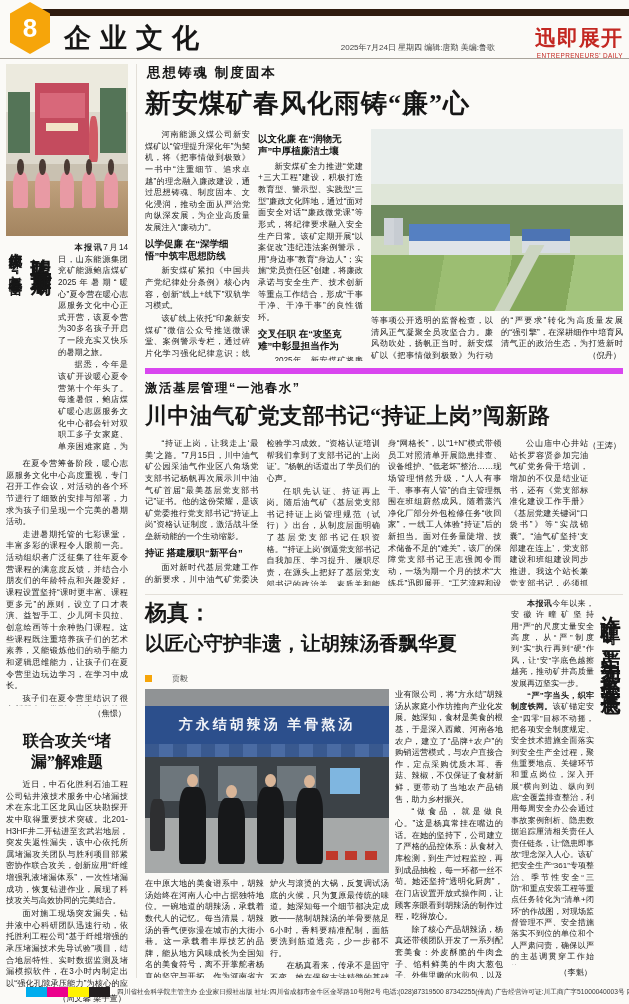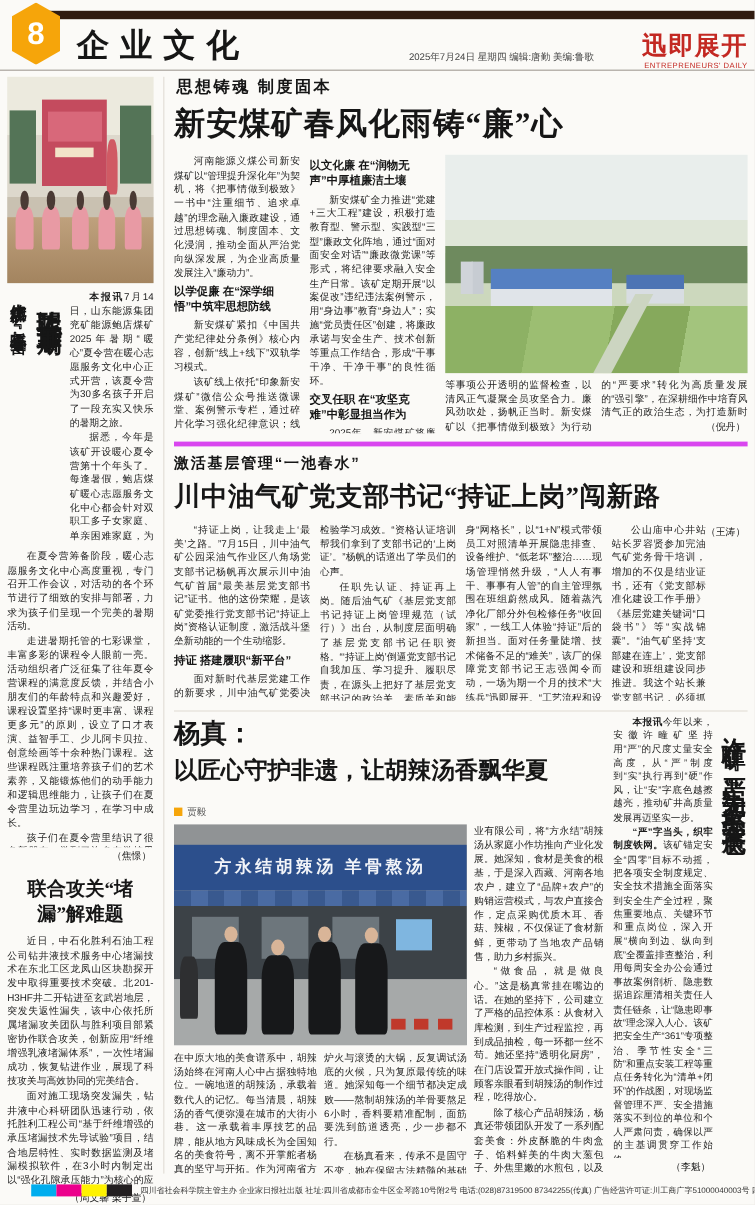--- a/index.html
+++ b/index.html
@@ -66,34 +66,34 @@
   .pa-b2 { position:absolute; left:60%; top:55%; width:19%; height:13%; background:linear-gradient(#4d74b4 0 50%, #d8dde2 50%); }
   .pa-silo { position:absolute; left:5%; top:49%; width:4%; height:15%; background:#d0d4d9; box-shadow:9px 0 0 #c7ccd2; }
   .pa-field { position:absolute; left:0; bottom:0; width:100%; height:31%;
      background:linear-gradient(100deg,#8db164 0 28%, #9cbe72 28% 54%, #86a95c 54% 78%, #a3c47d 78%); }
   .pa-path { position:absolute; left:56%; bottom:0; width:6%; height:36%; background:#ccd5c1; transform:skewX(-28deg); }
   .c-under { display:flex; gap:8px; flex:1; margin-top:4px; min-height:0; }
   .c-ucol { flex:1; min-width:0; overflow:hidden; display:flex; flex-direction:column; }
   .c-ucol .txt { flex:1; overflow:hidden; }
 
   
-  .d-block { margin-top:7px; border-top:4px solid #d946ef; padding-top:6px; flex:none; }
+  .d-block { margin-top:7px; border-top:6px solid #d946ef; padding-top:6px; flex:none; }
   .d-kicker { font-size:12.5px; font-weight:bold; letter-spacing:1.5px; margin-bottom:4px; }
   .d-head { font-family:"Liberation Serif","DejaVu Serif",serif; font-size:22px; font-weight:bold; letter-spacing:0.5px; margin-bottom:7px; }
   .d-cols { display:flex; gap:8px; height:148px; }
   .d-col { flex:1; min-width:0; overflow:hidden; }
   .d-col.flexcol { display:flex; }
   .d-col .txt { flex:1; overflow:hidden; }
 
   
   .bottom-row { display:flex; gap:8px; margin-top:8px; border-top:1px solid #e3dfd8; padding-top:3px; flex:1; min-height:0; }
   .e-block { width:358px; flex:none; display:flex; flex-direction:column; min-height:0; }
   .e-head1 { font-family:"Liberation Serif","DejaVu Serif",serif; font-size:22px; font-weight:bold; }
   .e-head2 { font-family:"Liberation Serif","DejaVu Serif",serif; font-size:19.5px; font-weight:bold; margin:2px 0 16px; }
-  .e-byline { display:flex; align-items:center; gap:4px; font-size:8px; color:#555; margin-bottom:5px; flex:none; }
+  .e-byline { display:flex; align-items:center; gap:20px; font-size:8px; color:#555; margin-bottom:5px; flex:none; }
   .e-sq { width:7px; height:7px; background:#f6a50a; flex:none; }
   .e-content { display:flex; gap:6px; flex:1; min-height:0; }
   .e-left { width:244px; flex:none; display:flex; flex-direction:column; min-height:0; }
   .photo-shop { position:relative; height:184px; overflow:hidden; flex:none; background:#909395; }
   .ps-sign { position:absolute; left:0; top:9%; width:100%; height:21%; background:#2c4f8c; color:#f2f4f8;
      display:flex; align-items:center; justify-content:center; font-family:"Liberation Serif","DejaVu Serif",serif;
      font-weight:bold; font-size:14px; letter-spacing:3px; white-space:nowrap; }
   .ps-awning { position:absolute; left:0; top:30%; width:100%; height:7%;
      background:repeating-linear-gradient(90deg,#39598f 0 14px,#4a6ba3 14px 28px); }
   .ps-front { position:absolute; left:0; top:37%; width:100%; height:33%; background:#3c4247; }

